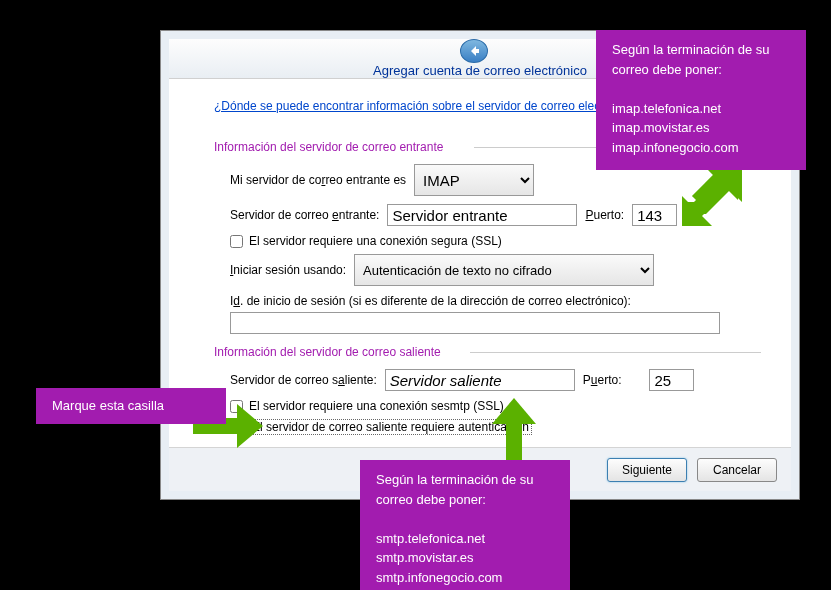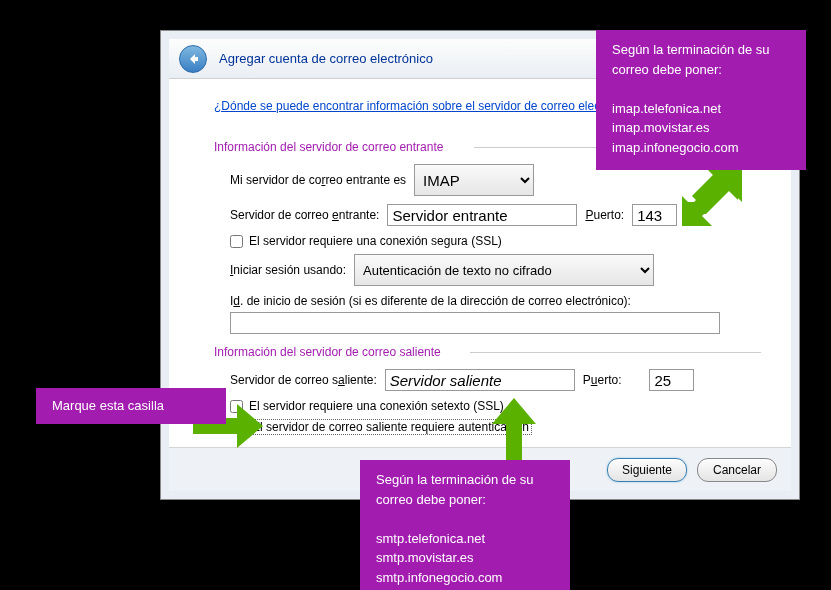--- a/index.html
+++ b/index.html
@@ -31,20 +31,21 @@
       height: 100%;
       position: relative;
     }
     .titlebar {
       height: 40px;
       background: linear-gradient(to bottom, #fdfdfd, #e9eef3);
       display: flex;
       align-items: center;
       padding: 0 10px;
       border-bottom: 1px solid #d0d0d0;
+      flex-direction: column;
     }
     .back-btn {
       width: 28px;
       height: 28px;
       border-radius: 50%;
       background: linear-gradient(to bottom, #7fb8e0, #3a7fc4);
       border: 1px solid #2a6ba8;
       display: flex;
       align-items: center;
       justify-content: center;
@@ -141,21 +142,21 @@
       justify-content: flex-end;
       align-items: center;
       gap: 10px;
       padding: 0 14px;
     }
     .btn {
       min-width: 80px;
       height: 24px;
       border: 1px solid #888;
       background: linear-gradient(to bottom, #fdfdfd, #e4e4e4);
-      border-radius: 11px;
+      border-radius: 3px;
       font-size: 12px;
       cursor: pointer;
     }
     .btn.primary {
       border: 1px solid #3c7fb1;
       box-shadow: 0 0 2px #7fc1e8;
     }
 
     
     .callout {
@@ -281,21 +282,21 @@
         <input type="text" style="width: 190px; font-size: 15px; font-style: italic;" value="Servidor saliente">
         <span class="lbl">
           <span>P</span><u>u</u><span>erto:</span>
         </span>
         <input type="text" style="width: 45px; font-size: 15px; margin-left: 20px;" value="25">
       </div>
 
       <div class="checkbox-row">
         <input type="checkbox" style="">
         <label>
-          <span>El servidor requiere una conexión </span><span>se</span><span>texto (SSL)</span>
+          <span>El servidor requiere una conexión </span><span>se</span><span>smtp (SSL)</span>
         </label>
       </div>
 
       <div class="checkbox-row">
         <input type="checkbox" checked="" style="">
         <label class="dotted-sel">
           <span>El servidor de correo saliente </span><span>requiere au</span><span>tenticación</span>
         </label>
       </div>
     </div>

